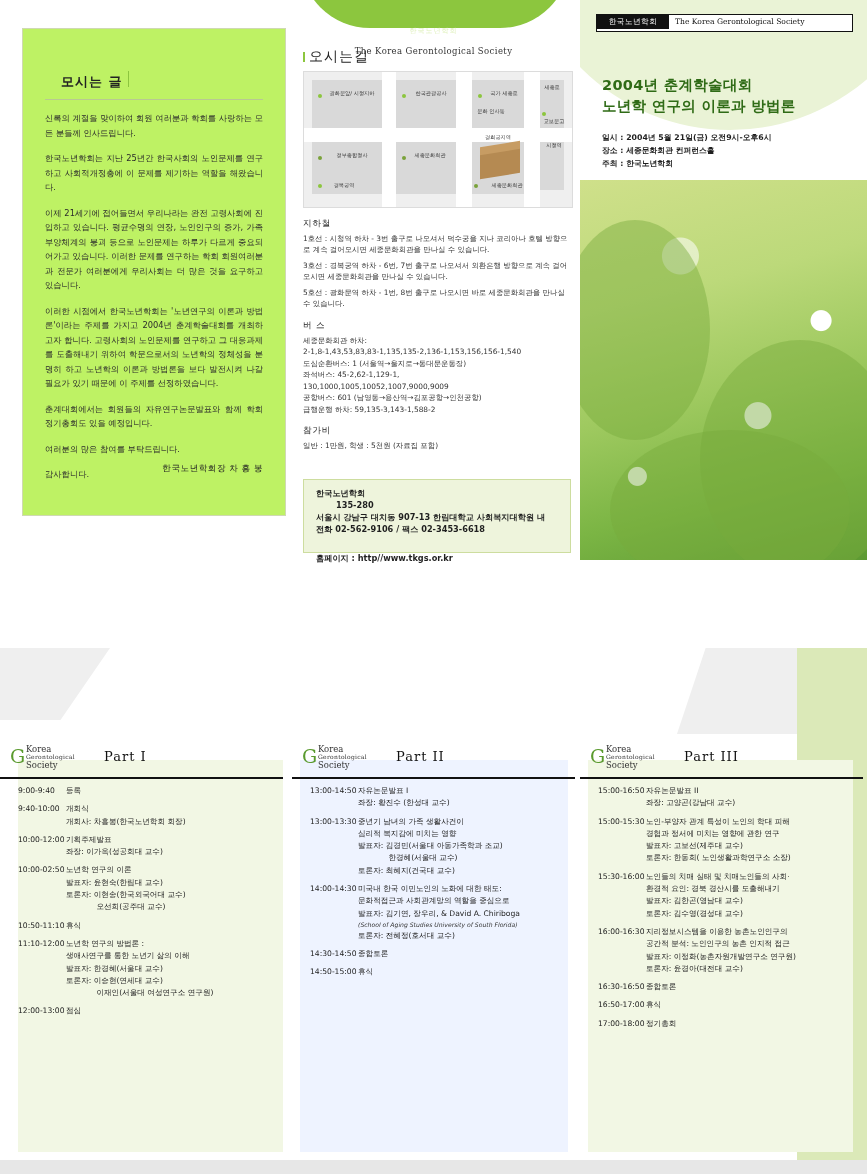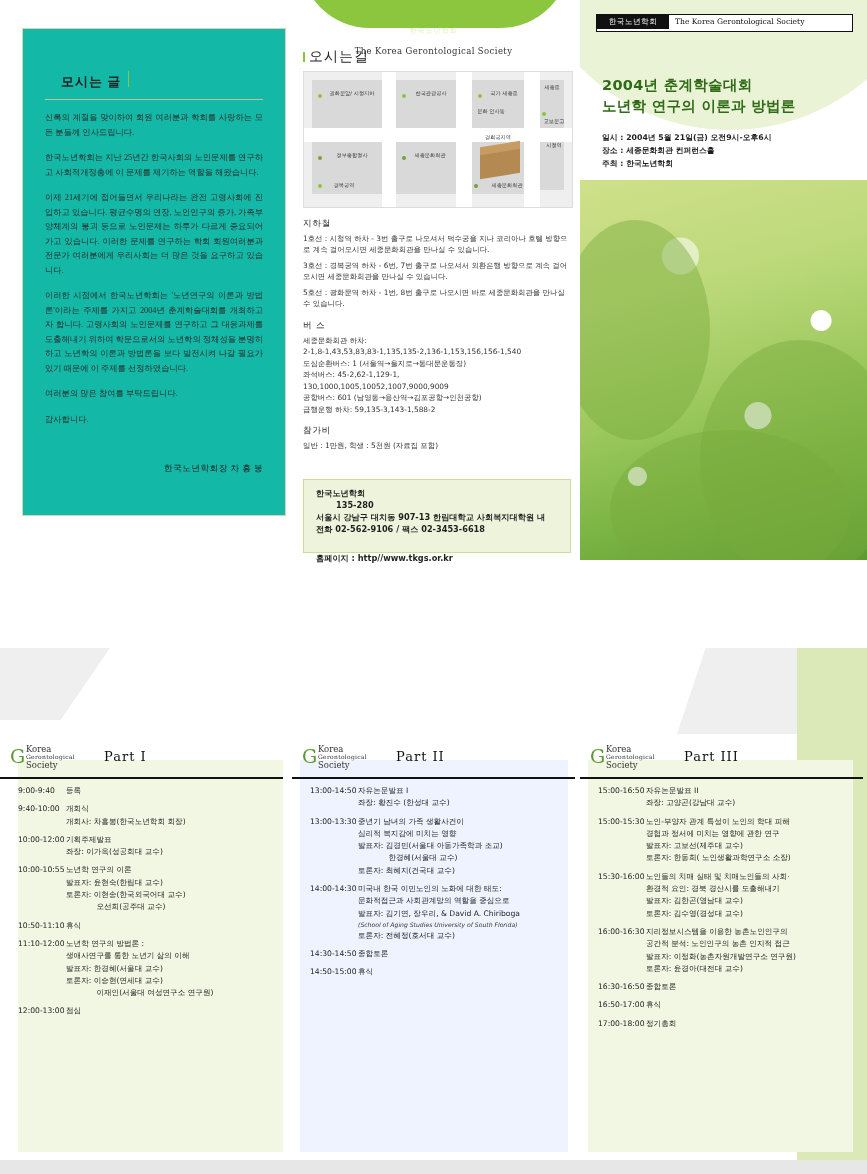--- a/index.html
+++ b/index.html
@@ -26,21 +26,21 @@
     font-size:8.5px;color:#333;letter-spacing:.4px;
   }
   .top-banner-sub{
     position:absolute;left:0;right:0;top:26px;text-align:center;
     font-size:7px;color:#dff0bc;letter-spacing:1px;
   }
 
   
   .left-panel{
     position:absolute;left:22px;top:28px;width:262px;height:486px;
-    background:#14b8a6;border:1px solid #cfd9b2;font-family:Liberation Serif, serif;
+    background:#bef264;border:1px solid #cfd9b2;
   }
   .lp-title{
     position:absolute;left:38px;top:44px;font-size:13px;font-weight:bold;color:#222;
     letter-spacing:1px;
   }
   .lp-title-bar{position:absolute;left:105px;top:42px;width:1px;height:16px;background:#8cc63e;}
   .lp-rule{position:absolute;left:22px;top:70px;width:218px;height:1px;background:#b9c893;}
   .lp-body{
     position:absolute;left:22px;top:82px;width:218px;
     font-size:8.3px;line-height:1.75;color:#2b2b2b;text-align:justify;
@@ -174,20 +174,21 @@
 
     <div class="left-panel">
       <div class="lp-title">모시는 글</div>
       <div class="lp-title-bar"></div>
       <div class="lp-rule"></div>
       <div class="lp-body">
         <p>신록의 계절을 맞이하여 회원 여러분과 학회를 사랑하는 모든 분들께 인사드립니다.</p>
         <p>한국노년학회는 지난 25년간 한국사회의 노인문제를 연구하고 사회적개정층에 이 문제를 제기하는 역할을 해왔습니다.</p>
         <p>이제 21세기에 접어들면서 우리나라는 완전 고령사회에 진입하고 있습니다. 평균수명의 연장, 노인인구의 증가, 가족부양체계의 붕괴 등으로 노인문제는 하루가 다르게 중요되어가고 있습니다. 이러한 문제를 연구하는 학회 회원여러분과 전문가 여러분에게 우리사회는 더 많은 것을 요구하고 있습니다.</p>
         <p>이러한 시점에서 한국노년학회는 '노년연구의 이론과 방법론'이라는 주제를 가지고 2004년 춘계학술대회를 개최하고자 합니다. 고령사회의 노인문제를 연구하고 그 대응과제를 도출해내기 위하여 학문으로서의 노년학의 정체성을 분명히 하고 노년학의 이론과 방법론을 보다 발전시켜 나갈 필요가 있기 때문에 이 주제를 선정하였습니다.</p>
+        <p>춘계대회에서는 회원들의 자유연구논문발표와 함께 학회 정기총회도 있을 예정입니다.</p>
         <p>여러분의 많은 참여를 부탁드립니다.</p>
         <p>감사합니다.</p>
       </div>
       <div class="lp-sign">한국노년학회장 차 흥 봉</div>
     </div>
 
     <div class="mid-panel">
       <div class="mid-head">
         <span class="mid-head-bar"></span><span>오시는길</span>
       </div>
@@ -324,21 +325,21 @@
           </div>
         </div>
         <div class="row">
           <div class="time">10:00-12:00</div>
           <div class="desc">
             <span class="sub">기획주제발표</span>
             <span class="sub">좌장: 이가옥(성공회대 교수)</span>
           </div>
         </div>
         <div class="row">
-          <div class="time">10:00-10:55</div>
+          <div class="time">10:00-02:50</div>
           <div class="desc">
             <span class="sub">노년학 연구의 이론</span>
             <span class="sub">발표자: 윤현숙(한림대 교수)</span>
             <span class="sub">토론자: 이현송(한국외국어대 교수)</span>
             <span class="sub">　　　　오선희(공주대 교수)</span>
           </div>
         </div>
         <div class="row">
           <div class="time">10:50-11:10</div>
           <div class="desc">

